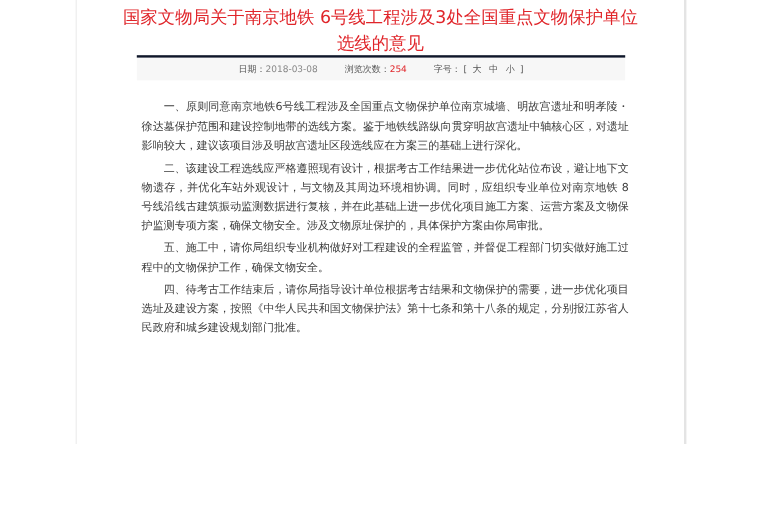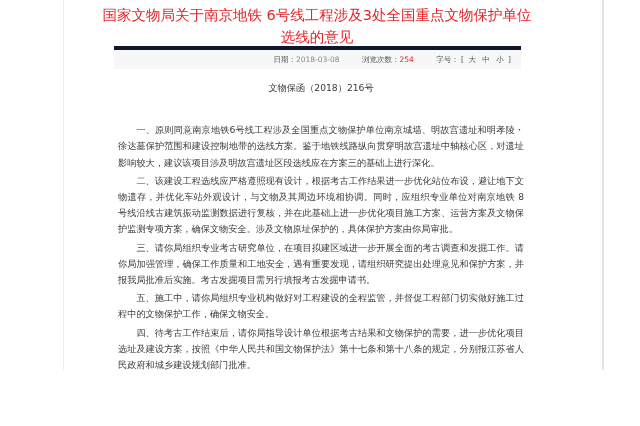--- a/index.html
+++ b/index.html
@@ -17,46 +17,45 @@
     }
     .page {
       position: absolute;
       left: 63px;
       top: 0;
       width: 506px;
       height: 370px;
       border-left: 1px solid #ededed;
       border-right: 2px solid #e4e4e4;
       background: #ffffff;
-      padding-left: 32px;
     }
     .title {
       position: absolute;
       left: 0;
       top: 4px;
       width: 506px;
       text-align: center;
       color: #e0252a;
       font-size: 14.5px;
       line-height: 22px;
       font-weight: normal;
       margin: 0;
     }
     .meta-bar {
       position: absolute;
       left: 50px;
       top: 46px;
       width: 407px;
       height: 19px;
       background: #f7f7f7;
-      border-top: 4px solid #0f172a;
+      border-top: 2px solid #0f172a;
       font-size: 7.5px;
       line-height: 19px;
       color: #555555;
-      text-align: right;
+      text-align: center;
       white-space: nowrap;
     }
     .meta-bar .item { margin: 0 10px; }
     .meta-bar .date-val { color: #888888; }
     .meta-bar .views-val { color: #e0252a; }
     .meta-bar .size-link { color: #555555; cursor: pointer; margin: 0 2px; }
     .content {
       position: absolute;
       left: 54px;
       top: 80px;
@@ -98,21 +97,19 @@
       <span>字号：</span>
       <span>[</span>
       <a class="size-link">大</a>
       <a class="size-link">中</a>
       <a class="size-link">小</a>
       <span>]</span>
     </span>
   </div>
 
   <div class="content">
-    <p class="doc-number">文物保函（2018）216号</p>
     <p class="indent para">一、原则同意南京地铁6号线工程涉及全国重点文物保护单位南京城墙、明故宫遗址和明孝陵・徐达墓保护范围和建设控制地带的选线方案。鉴于地铁线路纵向贯穿明故宫遗址中轴核心区，对遗址影响较大，建议该项目涉及明故宫遗址区段选线应在方案三的基础上进行深化。</p>
     <p class="indent para">二、该建设工程选线应严格遵照现有设计，根据考古工作结果进一步优化站位布设，避让地下文物遗存，并优化车站外观设计，与文物及其周边环境相协调。同时，应组织专业单位对南京地铁 8 号线沿线古建筑振动监测数据进行复核，并在此基础上进一步优化项目施工方案、运营方案及文物保护监测专项方案，确保文物安全。涉及文物原址保护的，具体保护方案由你局审批。</p>
-    <p class="indent para">三、请你局组织专业考古研究单位，在项目拟建区域进一步开展全面的考古调查和发掘工作。请你局加强管理，确保工作质量和工地安全，遇有重要发现，请组织研究提出处理意见和保护方案，并报我局批准后实施。考古发掘项目需另行填报考古发掘申请书。</p>
     <p class="indent para">五、施工中，请你局组织专业机构做好对工程建设的全程监管，并督促工程部门切实做好施工过程中的文物保护工作，确保文物安全。</p>
     <p class="indent para">四、待考古工作结束后，请你局指导设计单位根据考古结果和文物保护的需要，进一步优化项目选址及建设方案，按照《中华人民共和国文物保护法》第十七条和第十八条的规定，分别报江苏省人民政府和城乡建设规划部门批准。</p>
   </div>
 
 </div>
 
 </body></html>

